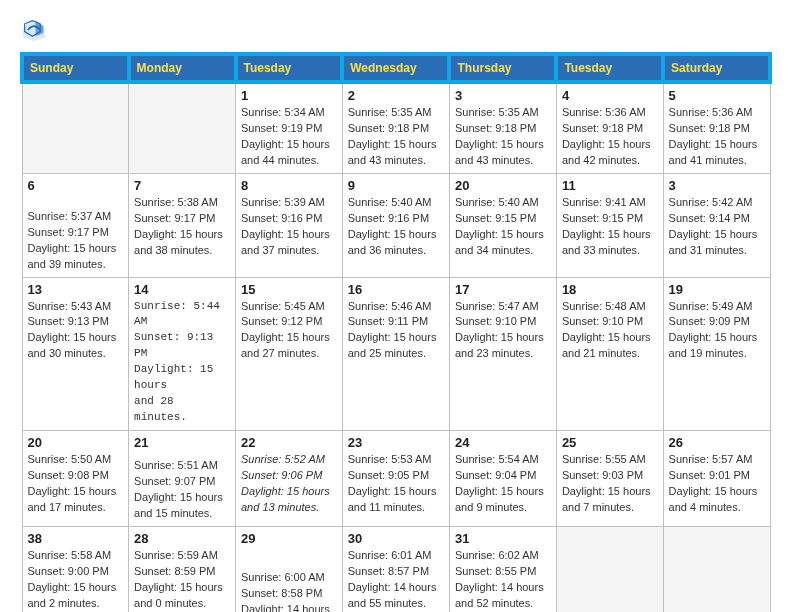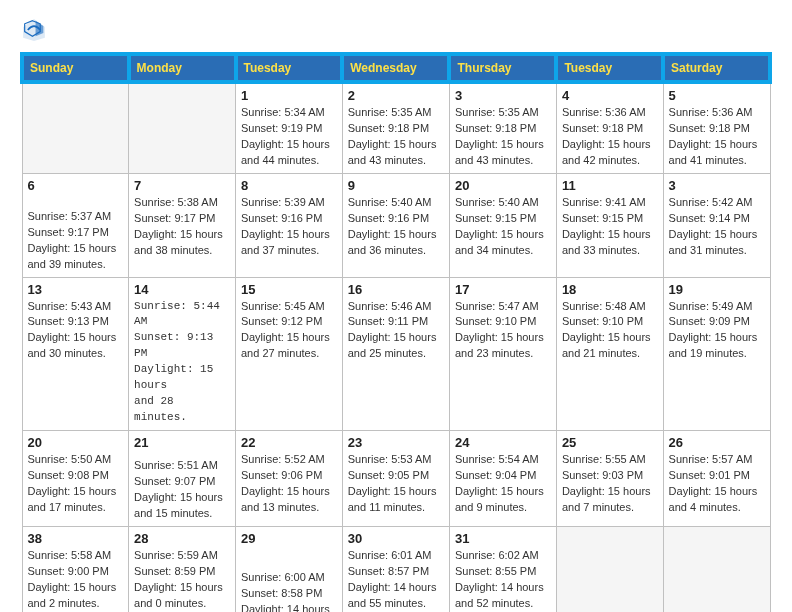--- a/index.html
+++ b/index.html
@@ -273,21 +273,21 @@
           </td>
           <td>
             <div class="day-number">21</div>
             <div class="day-info" style="white-space: pre-line; margin-top: 8px;">Sunrise: 5:51 AM
 Sunset: 9:07 PM
 Daylight: 15 hours
 and 15 minutes.</div>
           </td>
           <td>
             <div class="day-number">22</div>
-            <div class="day-info" style="white-space: pre-line;">Sunrise: 5:52 AM
+            <div class="day-info" style="white-space: pre-line; font-style: italic;">Sunrise: 5:52 AM
 Sunset: 9:06 PM
 Daylight: 15 hours
 and 13 minutes.</div>
           </td>
           <td>
             <div class="day-number">23</div>
             <div class="day-info" style="white-space: pre-line;">Sunrise: 5:53 AM
 Sunset: 9:05 PM
 Daylight: 15 hours
 and 11 minutes.</div>

